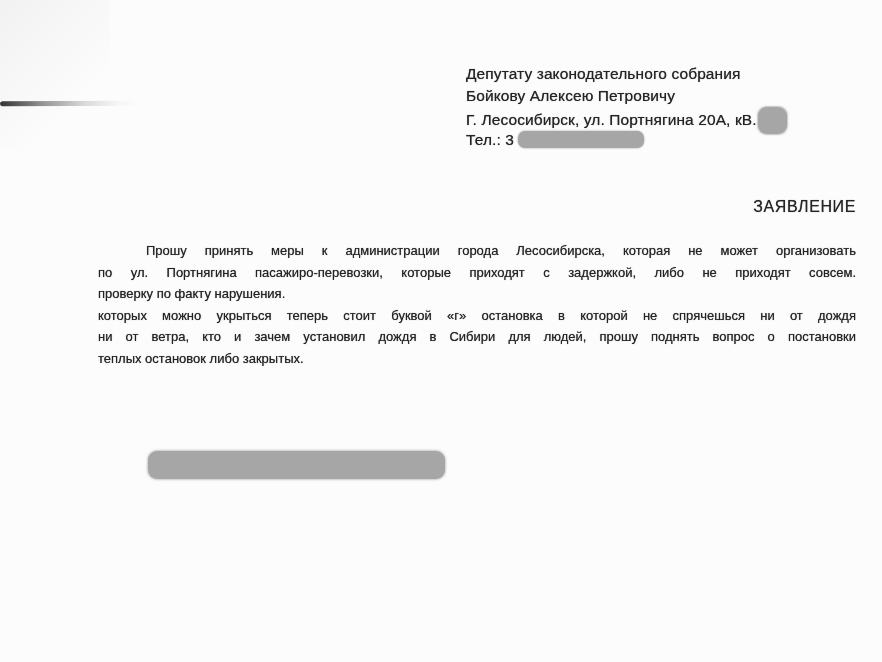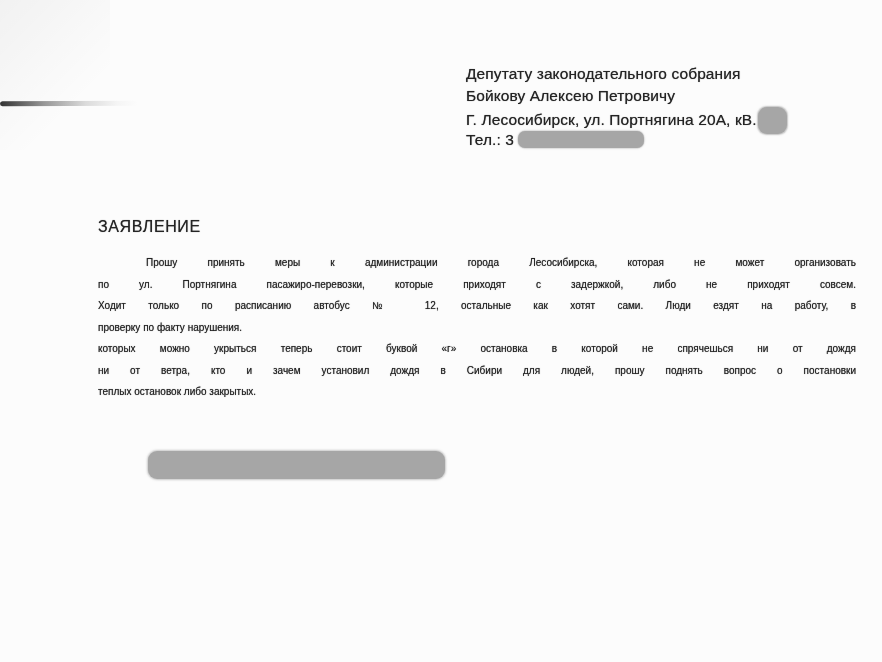--- a/index.html
+++ b/index.html
@@ -41,27 +41,27 @@
     display: inline-block;
     background: #a6a6a6;
     border-radius: 7px;
     box-shadow: 0 0 1.5px 0.5px rgba(150,150,150,0.55);
   }
   .r-from  { width: 212px; height: 17px; vertical-align: -3px; margin-left: 6px; }
   .r-apt   { width: 29px;  height: 27px; border-radius: 9px; vertical-align: -9px; margin-left: 1px; }
   .r-phone { width: 126px; height: 17px; vertical-align: -3px; margin-left: 4px; }
 
   .doc-title {
-    position: absolute; left: 98px; top: 218px; width: 758px;
-    text-align: left; font-size: 16px; letter-spacing: 0.6px;
+    position: absolute; left: 98px; top: 198px; width: 758px;
+    text-align: right; font-size: 16px; letter-spacing: 0.6px;
   }
 
   .body-text {
-    position: absolute; left: 98px; top: 252px; width: 758px;
-    font-size: 10px; line-height: 21.5px;
+    position: absolute; left: 98px; top: 240px; width: 758px;
+    font-size: 13px; line-height: 21.5px;
   }
   .bline {
     height: 21.5px; overflow: hidden;
     text-align: justify; text-align-last: justify;
   }
   .bline.indent { text-indent: 48px; }
   .bline.short  { text-align-last: left; }
 
   .sig-redact {
     position: absolute; left: 148px; top: 451px;
@@ -87,21 +87,20 @@
     <div class="hline">
       <span>Тел.: 3</span><span class="redact r-phone"></span>
     </div>
   </div>
 
   <div class="doc-title">ЗАЯВЛЕНИЕ</div>
 
   <div class="body-text">
     <div class="bline indent">Прошу принять меры к администрации города Лесосибирска, которая не может организовать</div>
     <div class="bline">по ул. Портнягина пасажиро-перевозки, которые приходят с задержкой, либо не приходят совсем.</div>
-    <div class="bline">Ходит только по расписанию автобус № 12, остальные как хотят сами. Люди ездят на работу, в</div>
     <div class="bline short">проверку по факту нарушения.</div>
     <div class="bline">которых можно укрыться теперь стоит буквой «г» остановка в которой не спрячешься ни от дождя</div>
     <div class="bline">ни от ветра, кто и зачем установил дождя в Сибири для людей, прошу поднять вопрос о постановки</div>
     <div class="bline short">теплых остановок либо закрытых.</div>
   </div>
 
   <div class="sig-redact"></div>
 
 </div>
 

